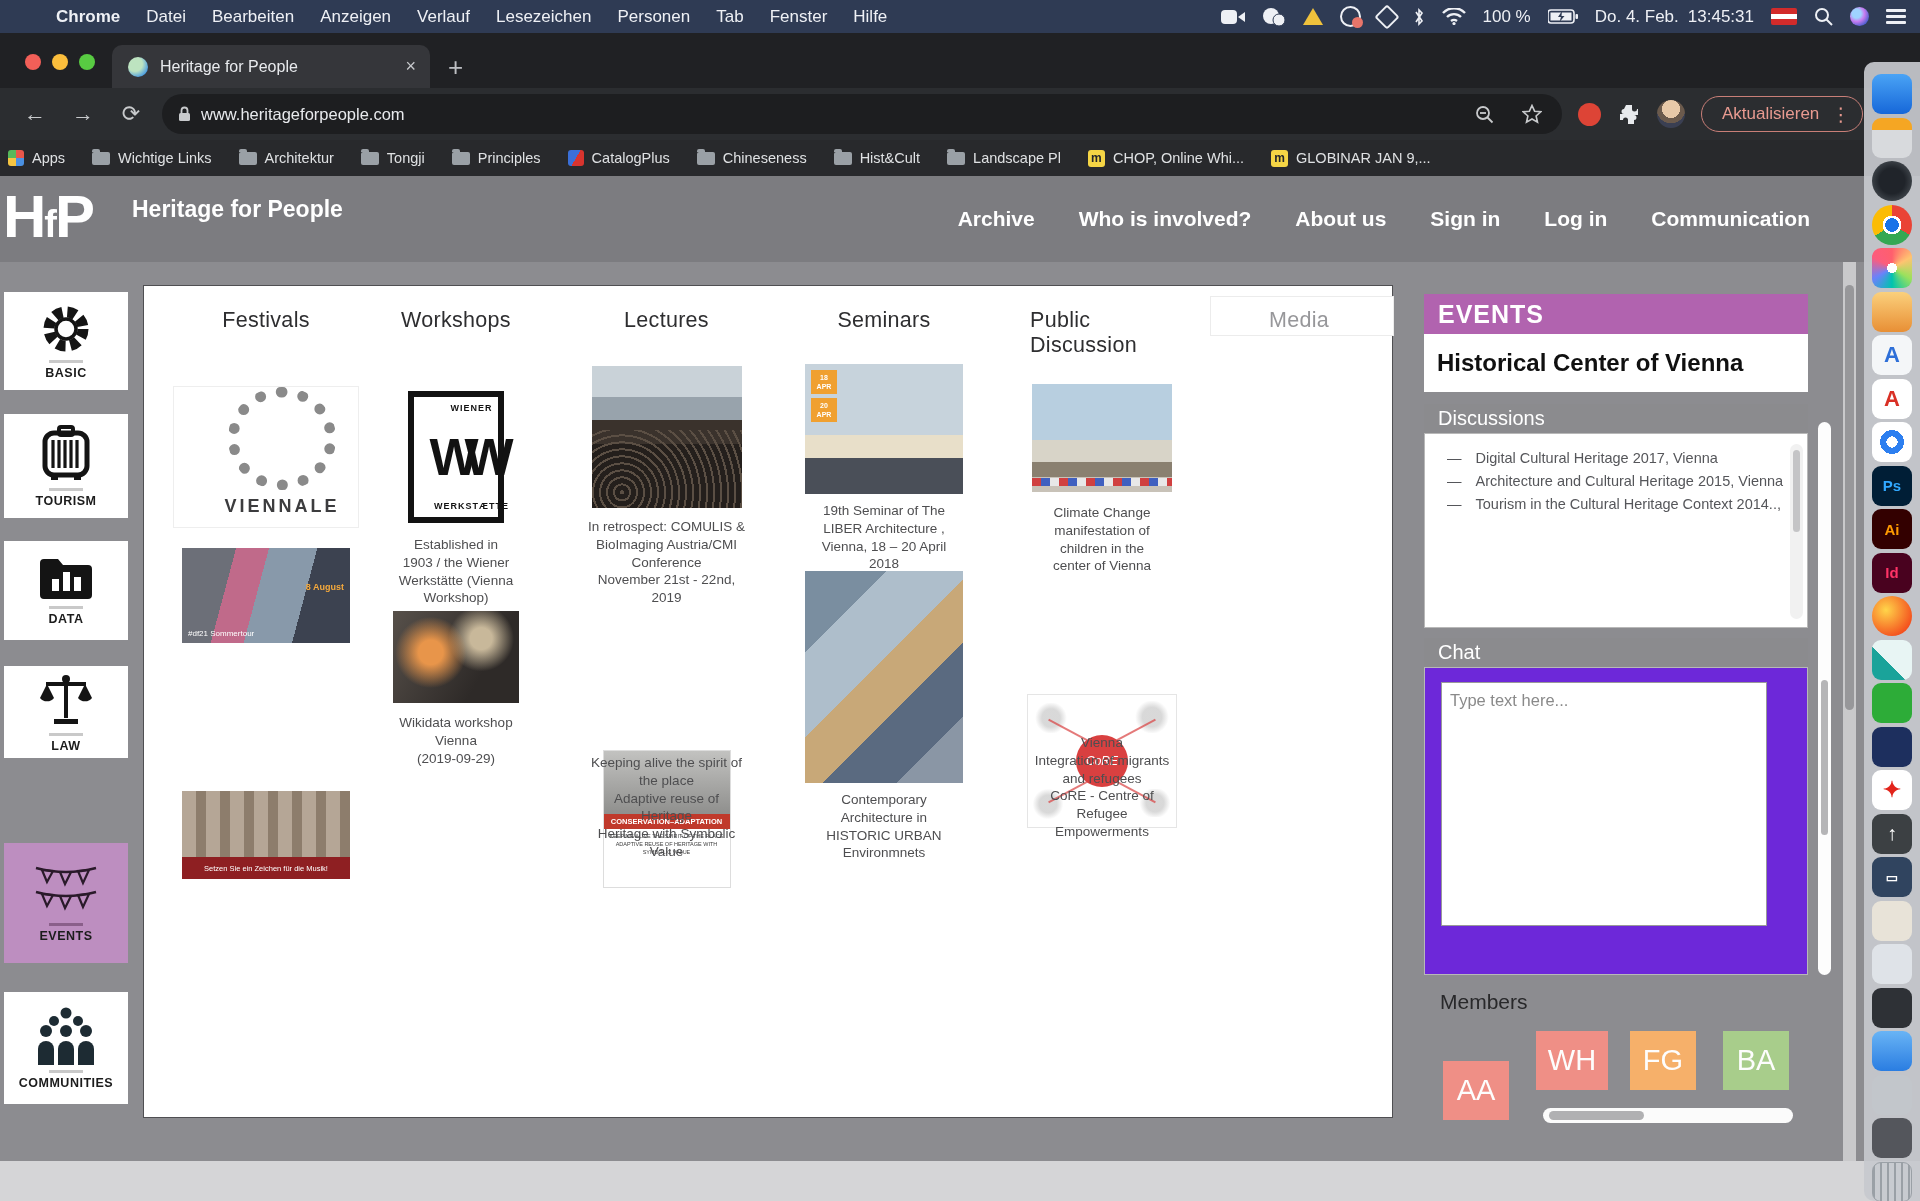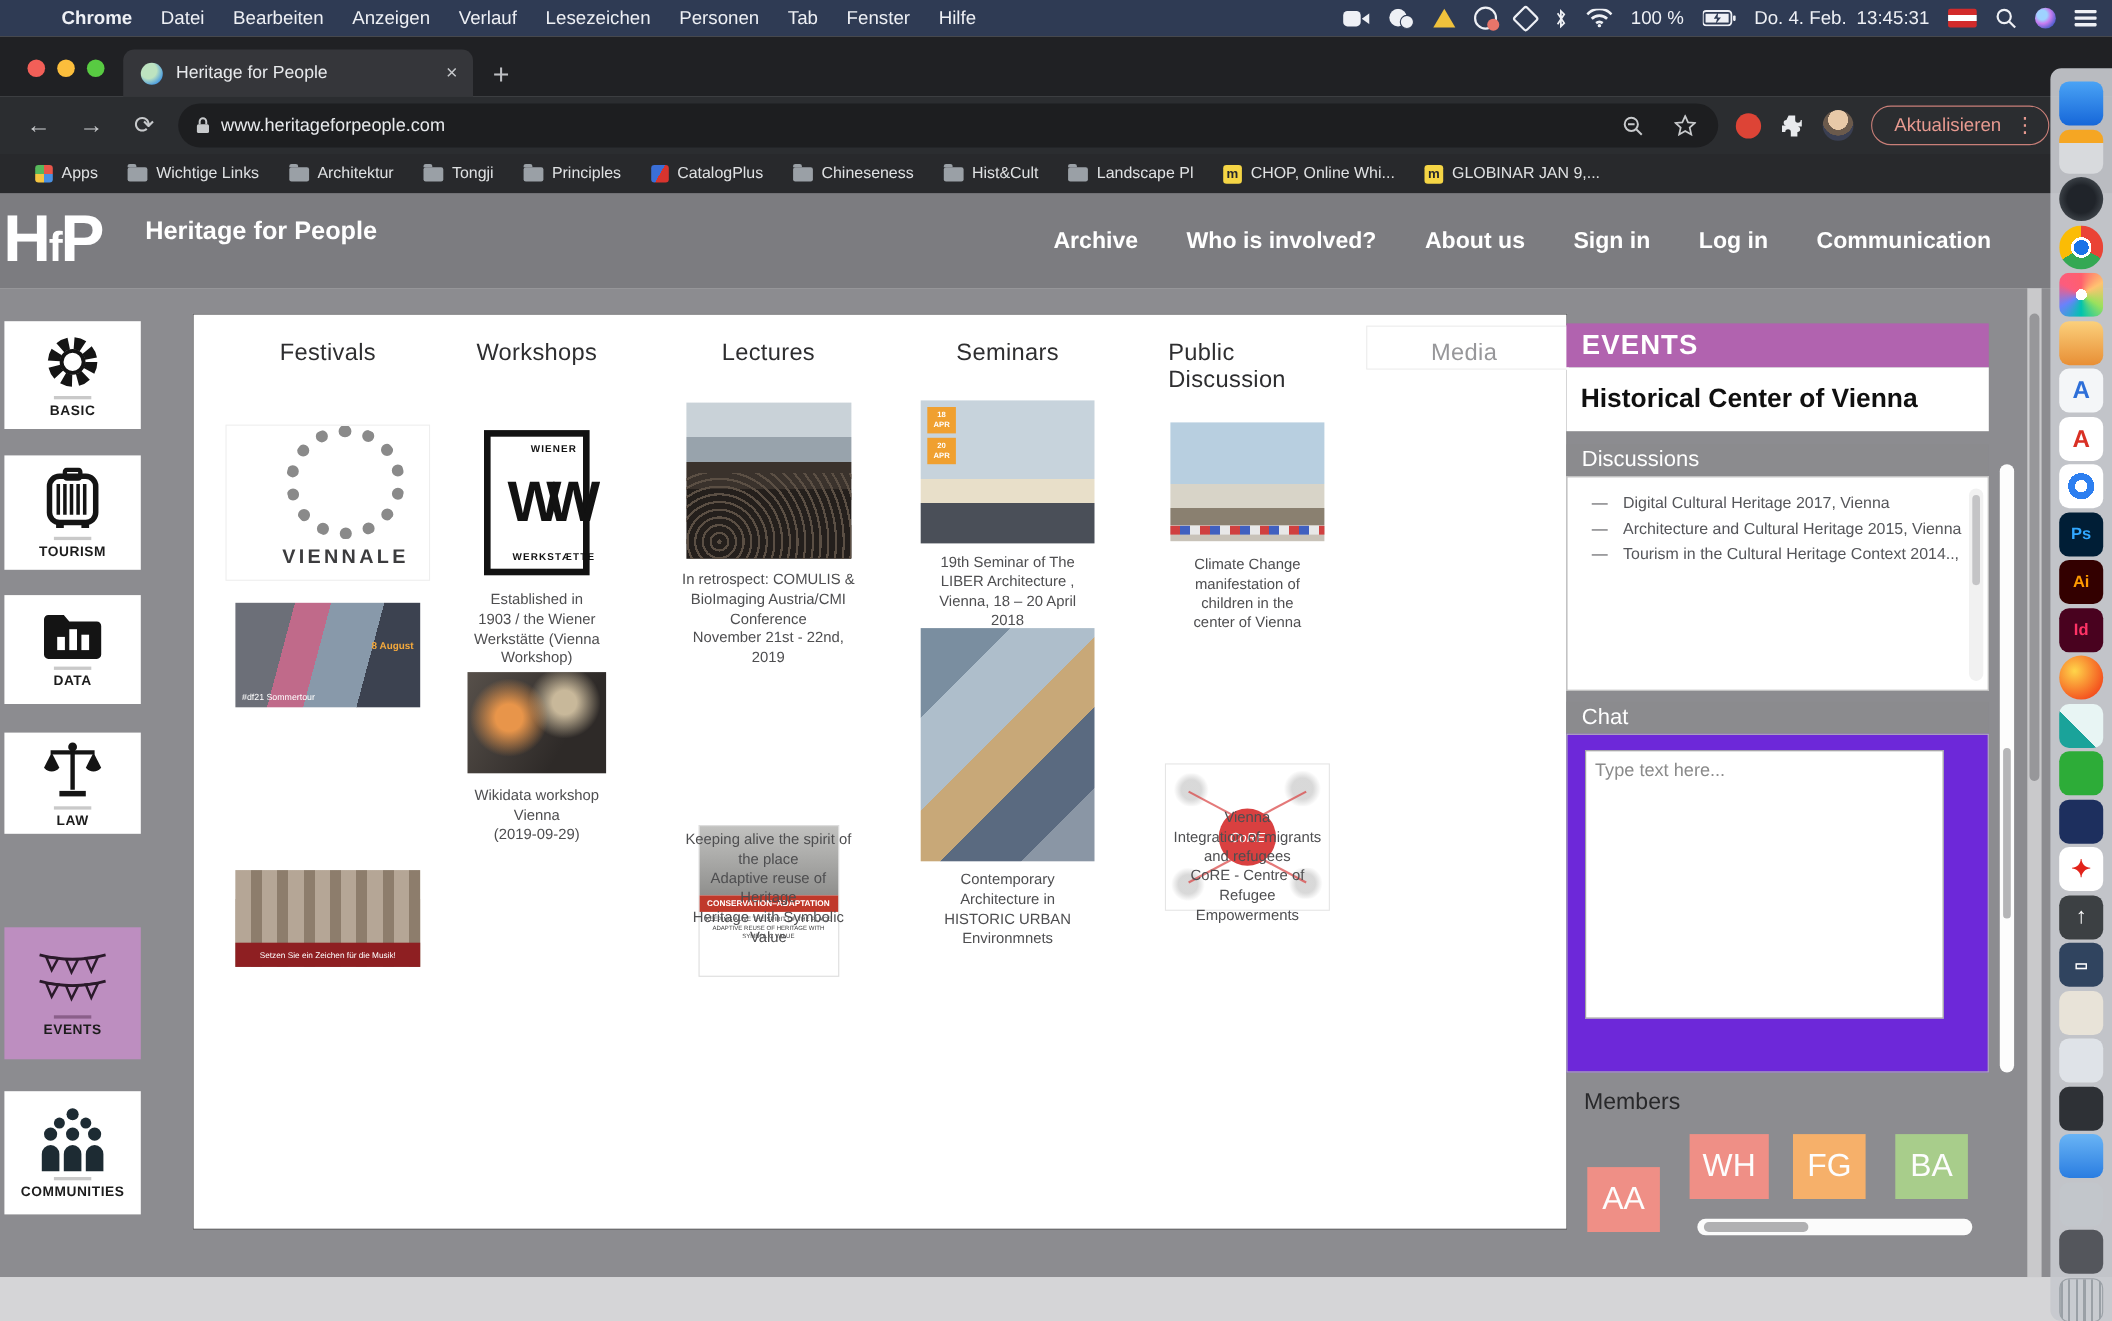--- a/index.html
+++ b/index.html
@@ -27,21 +27,21 @@
   .newtab{position:absolute;left:448px;top:52px;color:#bdbfc3;font-size:26px;font-weight:300;}
   .toolbar{position:absolute;left:0;top:88px;width:1920px;height:52px;background:#2b2d30;display:flex;align-items:center;color:#c8cacc;}
   .navbtn{font-size:22px;margin-left:22px;width:26px;text-align:center;}
   .addr{margin-left:18px;width:1400px;height:40px;background:#1d1e20;border-radius:20px;display:flex;align-items:center;color:#e8eaed;font-size:16.5px;}
   .addr .lock{margin:0 10px 0 16px;}
   .addr .tail{margin-left:auto;display:flex;align-items:center;gap:28px;margin-right:20px;color:#c8cacc;}
   .adblock{width:23px;height:23px;border-radius:50%;background:#dd4436;margin-left:16px;}
   .puzzle{margin-left:16px;}
   .avatar{width:28px;height:28px;border-radius:50%;margin-left:16px;background:radial-gradient(circle at 50% 32%,#e8c9a8 0 38%,#6b5a4c 39% 60%,#3a3f52 61%);}
   .refresh{margin-left:16px;height:34px;border:1.5px solid #c97f78;border-radius:18px;color:#e89a90;display:flex;align-items:center;font-size:17px;padding:0 12px 0 20px;gap:12px;}
-  .bookmarks{position:absolute;left:0;top:140px;width:1920px;height:36px;background:#28292c;display:flex;align-items:center;gap:27px;color:#dfe1e3;font-size:14.5px;padding-left:32px;box-sizing:border-box;}
+  .bookmarks{position:absolute;left:0;top:140px;width:1920px;height:36px;background:#28292c;display:flex;align-items:center;gap:27px;color:#dfe1e3;font-size:14.5px;padding-left:8px;box-sizing:border-box;}
   .bm{display:flex;align-items:center;gap:8px;white-space:nowrap;}
   .fold{width:18px;height:13px;background:#9aa0a6;border-radius:2px;position:relative;}
   .fold:before{content:"";position:absolute;top:-3px;left:0;width:8px;height:3px;background:#9aa0a6;border-radius:2px 2px 0 0;}
   .appsgrid{width:16px;height:16px;background:conic-gradient(#e8564a 0 25%,#4a90e2 25% 50%,#f5c542 50% 75%,#57b85b 75%);border-radius:3px;}
   .miro{width:17px;height:17px;background:#f5d545;border-radius:3px;color:#24262b;font-weight:bold;font-size:12px;text-align:center;line-height:17px;}
   .catplus{width:16px;height:16px;background:linear-gradient(120deg,#3a6fd8 0 50%,#d8342e 50%);border-radius:3px;}
   
   .siteheader{position:absolute;left:0;top:176px;width:1920px;height:86px;background:#7c7c80;color:#fff;}
   .logo{position:absolute;left:3px;top:6px;font-weight:bold;letter-spacing:-2px;}
   .logo .b{font-size:60px;} .logo .s{font-size:38px;}
@@ -50,21 +50,21 @@
   
   .pagebody{position:absolute;left:0;top:262px;width:1920px;height:899px;background:#8c8c90;}
   .bottomstrip{position:absolute;left:0;top:1161px;width:1920px;height:40px;background:#d5d5d7;}
   
   .tile{position:absolute;left:4px;width:124px;background:#fff;display:flex;flex-direction:column;align-items:center;justify-content:center;}
   .tile svg{display:block;}
   .tile .smudge{width:34px;height:3px;background:#c9c9c9;margin:5px 0 3px;}
   .tile .tlabel{font-size:12.5px;font-weight:bold;color:#1c1c1c;letter-spacing:0.5px;}
   .tile.active{background:#bd8ec0;}
   
-  .card{position:absolute;left:143px;top:285px;width:1250px;height:833px;background:#fff;border:1px solid #4f4f52;box-sizing:border-box;margin-left:32px;}
+  .card{position:absolute;left:143px;top:285px;width:1250px;height:833px;background:#fff;border:1px solid #4f4f52;box-sizing:border-box;}
   .col{position:absolute;top:0;height:100%;}
   .colhead{position:absolute;top:22px;width:100%;text-align:center;font-size:21.5px;color:#2e2e30;letter-spacing:0.3px;}
   .caption{position:absolute;width:100%;text-align:center;font-size:13.5px;color:#4e4e50;line-height:1.32;white-space:pre-line;}
   .img{position:absolute;left:50%;transform:translateX(-50%);}
   .prelh{white-space:pre-line;}
   
   .viennale{background:#fff;border:1px solid #eee;display:flex;flex-direction:column;align-items:center;justify-content:flex-end;}
   .spiral{width:86px;height:86px;border-radius:50%;border:11px dotted #8a8a8a;margin-bottom:6px;}
   .vtext{font-size:18px;letter-spacing:3px;color:#3c3c3e;font-weight:bold;margin-bottom:10px;}
   .busimg{background:linear-gradient(105deg,#6c6f78 0 28%,#c06a8a 28% 45%,#8899aa 45% 70%,#3c4250 70%);position:relative;}

